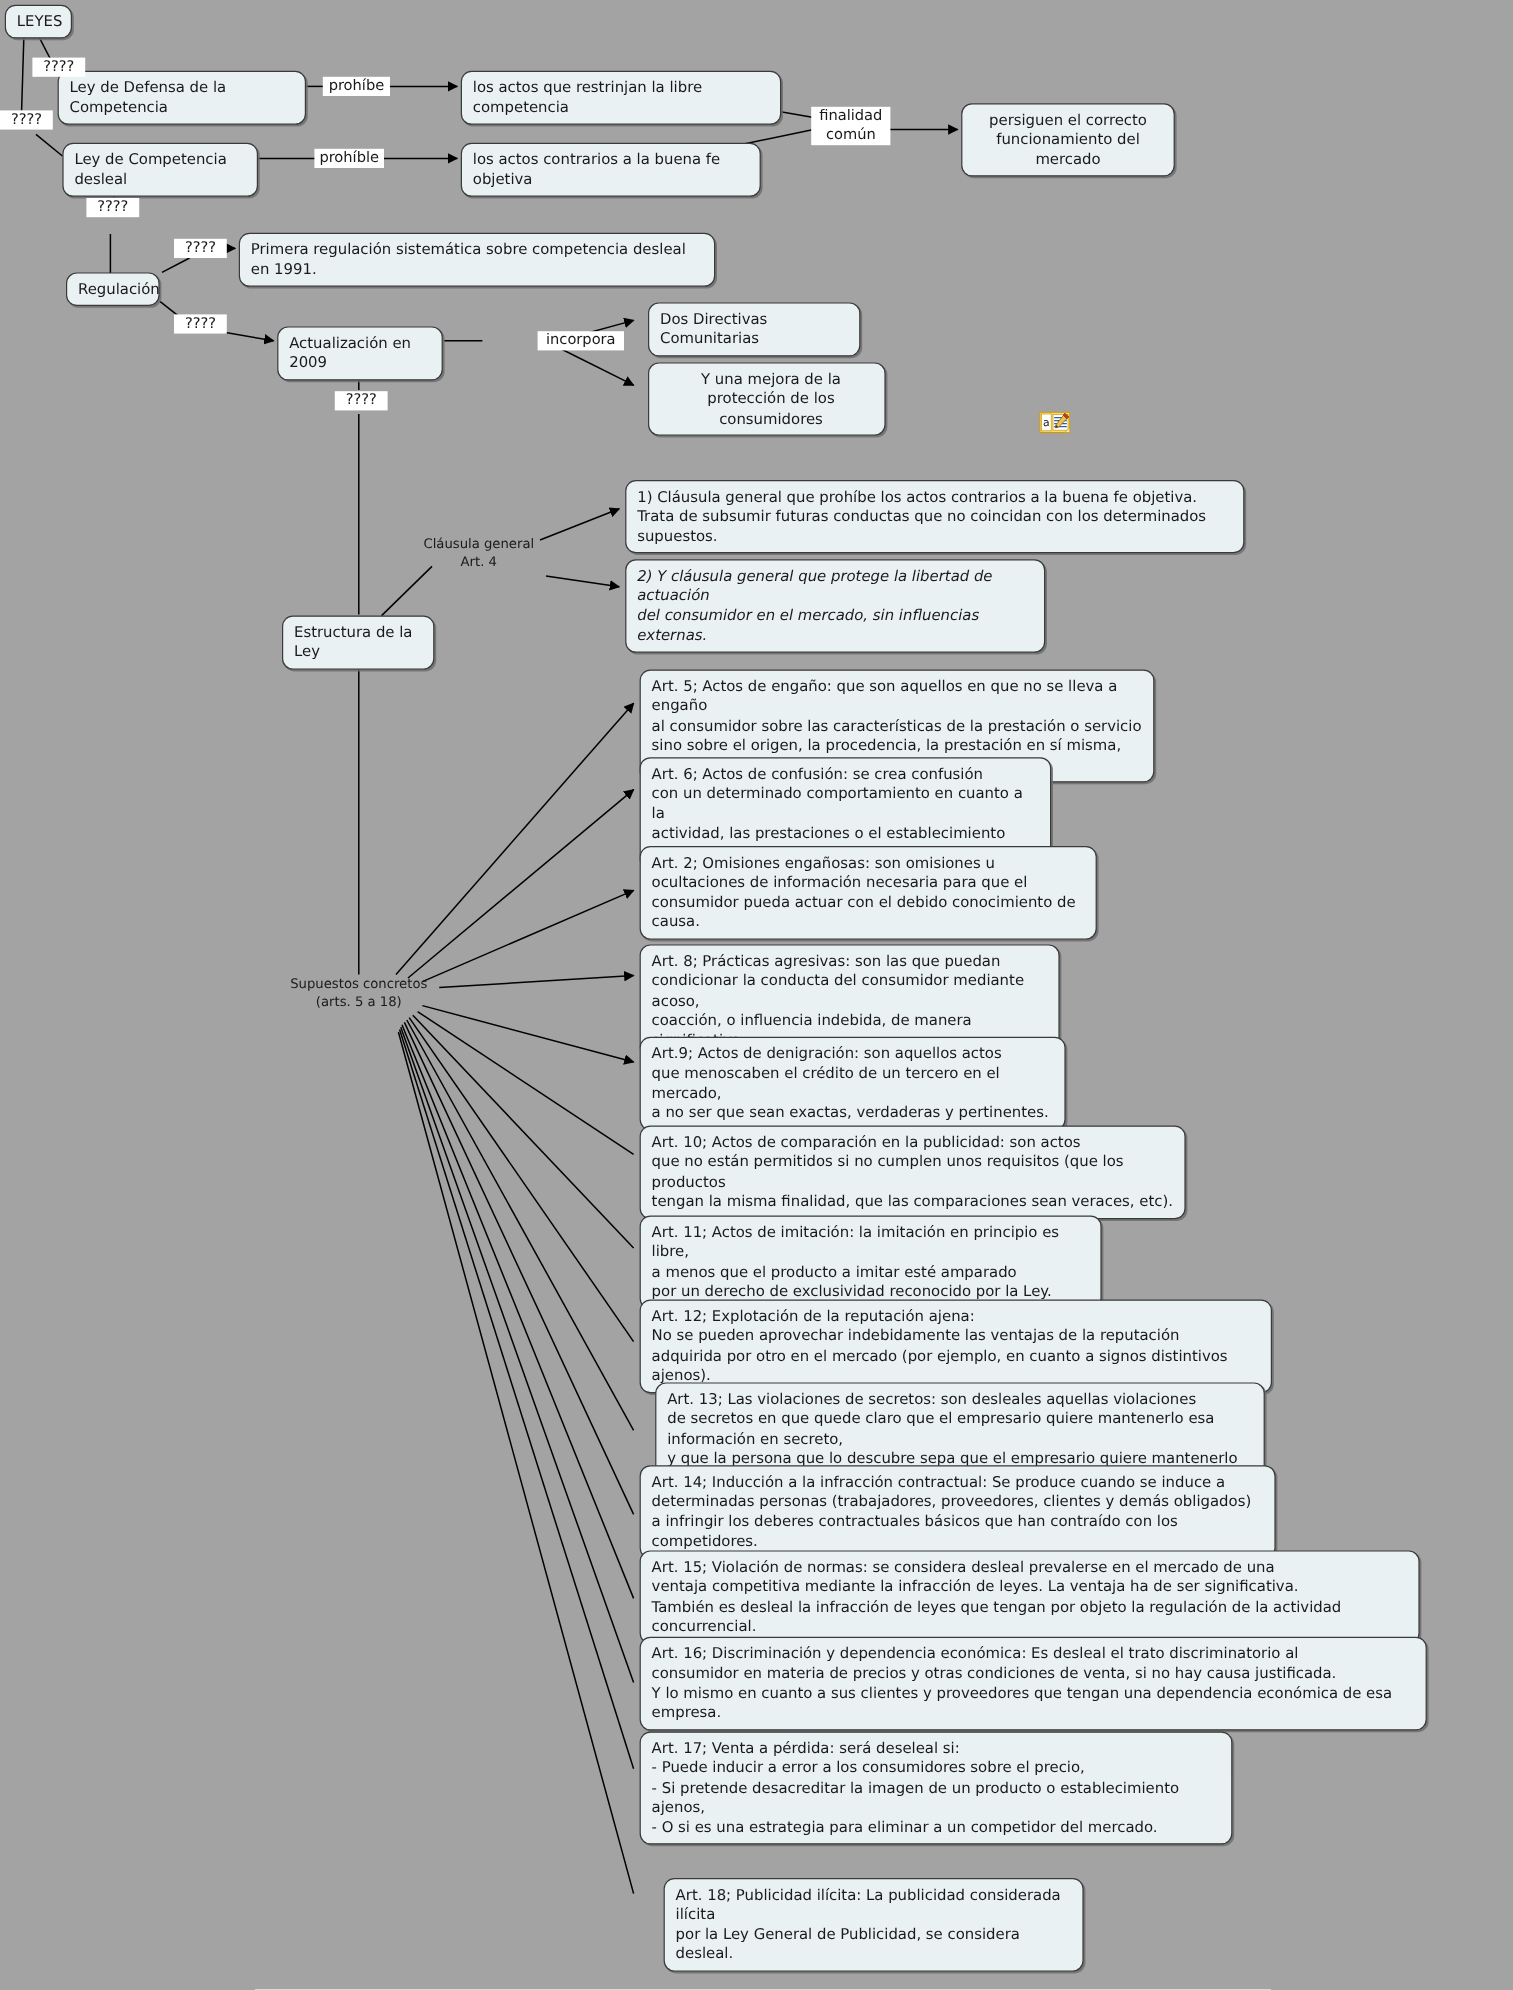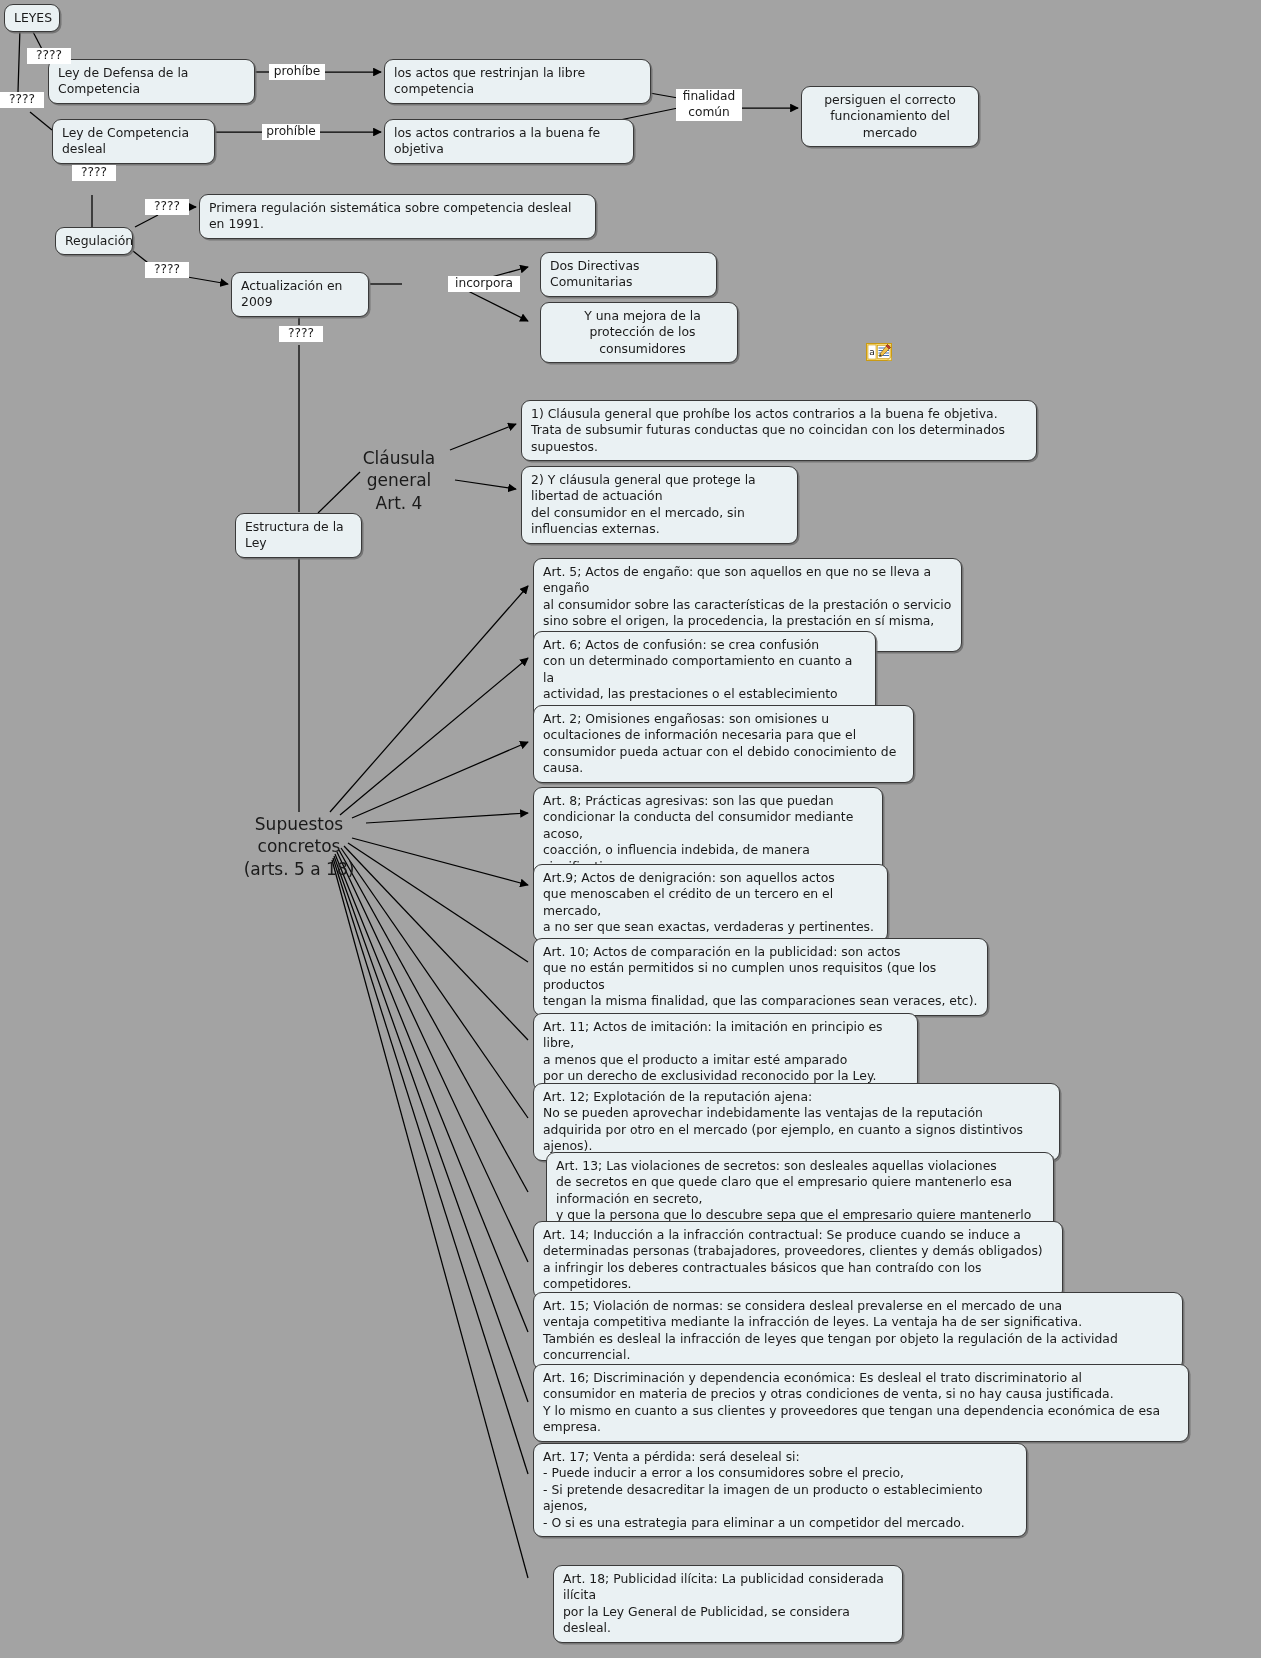--- a/index.html
+++ b/index.html
@@ -39,21 +39,21 @@
     padding: 5px 9px 5px 9px;
     white-space: pre-line;
     z-index: 3;
   }
   .node.center {
     text-align: center;
   }
   .plain {
     position: absolute;
     color: #1a1a1a;
-    font-size: 17px;
+    font-size: 11px;
     line-height: 1.32;
     background: transparent;
     white-space: pre-line;
     text-align: center;
     z-index: 3;
   }
   .linklabel {
     position: absolute;
     color: #1a1a1a;
     font-size: 12.2px;
@@ -167,21 +167,21 @@
 protección de los consumidores</div>
 
   <div class="node" style="left:235px; top:513px; width:127px;">Estructura de la Ley</div>
 
   <div class="plain" style="left:344px; top:447px; width:110px;">Cláusula general
 Art. 4</div>
 
   <div class="node" style="left:521px; top:400px; width:516px;">1) Cláusula general que prohíbe los actos contrarios a la buena fe objetiva.
 Trata de subsumir futuras conductas que no coincidan con los determinados supuestos.</div>
 
-  <div class="node" style="left:521px; top:466px; width:277px;">2) Y cláusula general que protege la libertad de actuación
+  <div class="node" style="left:521px; top:466px; width:350px;font-style:italic;">2) Y cláusula general que protege la libertad de actuación
 del consumidor en el mercado, sin influencias externas.</div>
 
   <div class="plain" style="left:232px; top:813px; width:134px;">Supuestos concretos
 (arts. 5 a 18)</div>
 
   <div class="node" style="left:533px; top:558px; width:429px;">Art. 5; Actos de engaño: que son aquellos en que no se lleva a engaño
 al consumidor sobre las características de la prestación o servicio
 sino sobre el origen, la procedencia, la prestación en sí misma, etc.</div>
 
   <div class="node" style="left:533px; top:631px; width:343px;">Art. 6; Actos de confusión: se crea confusión

